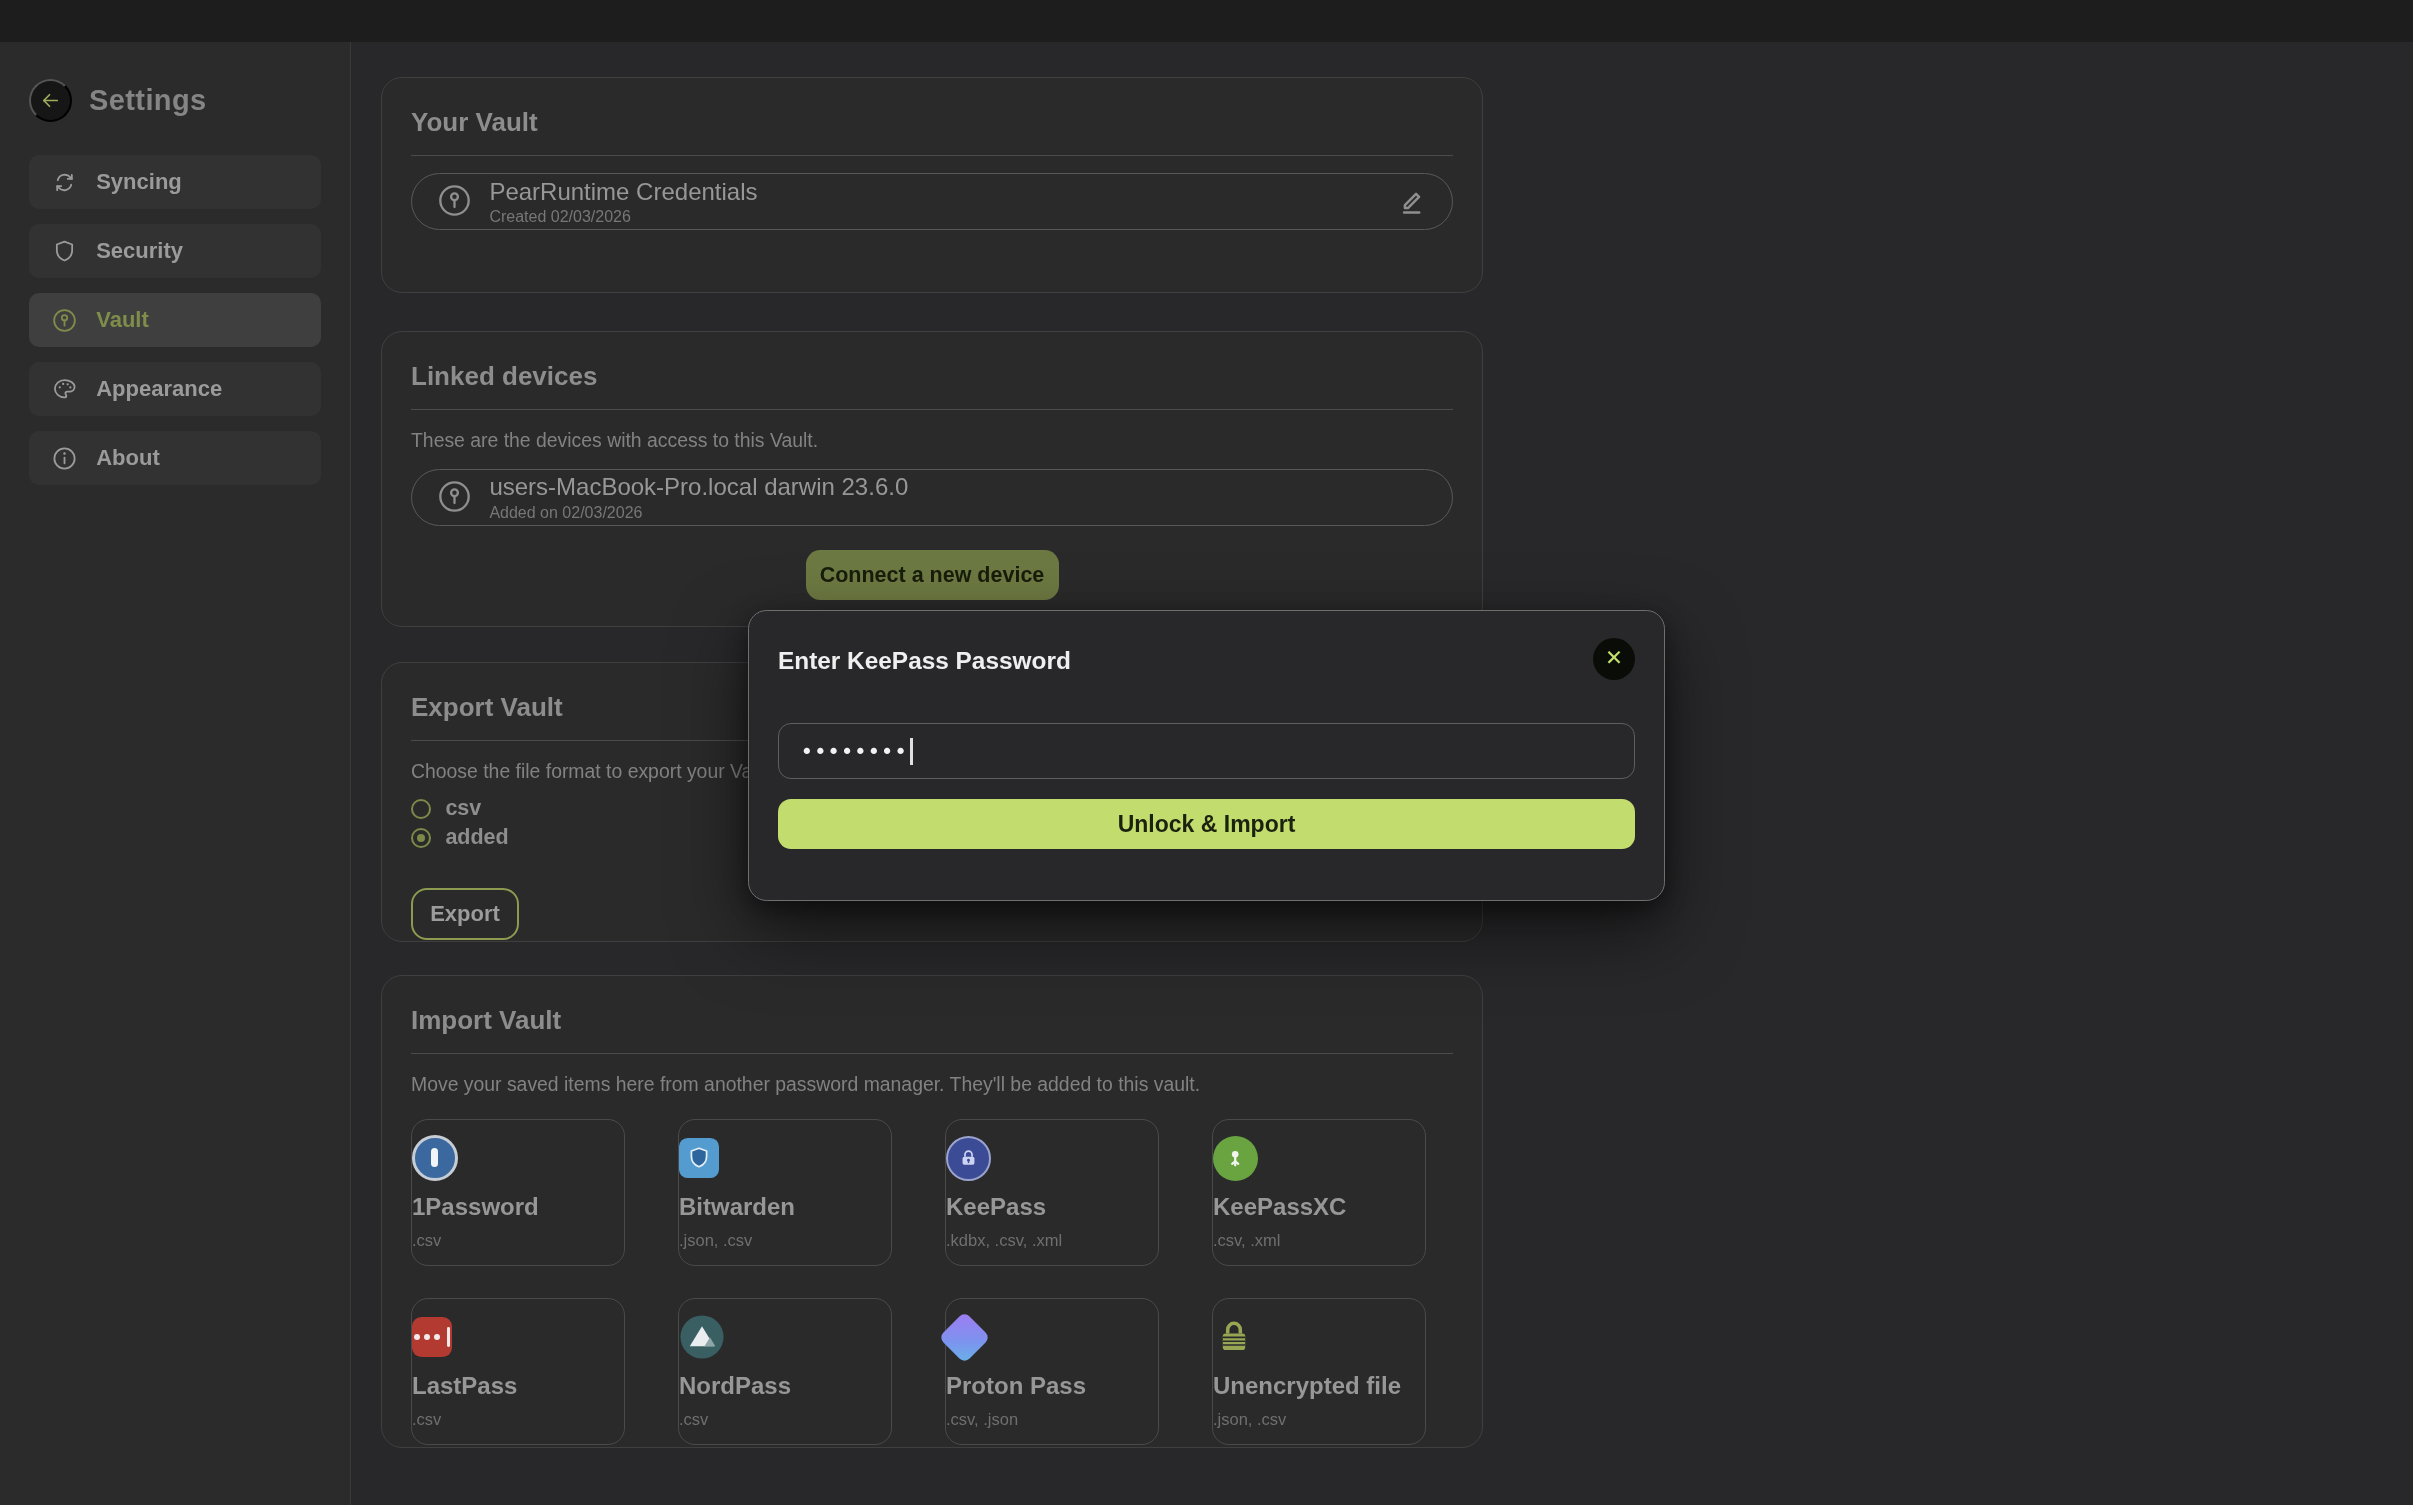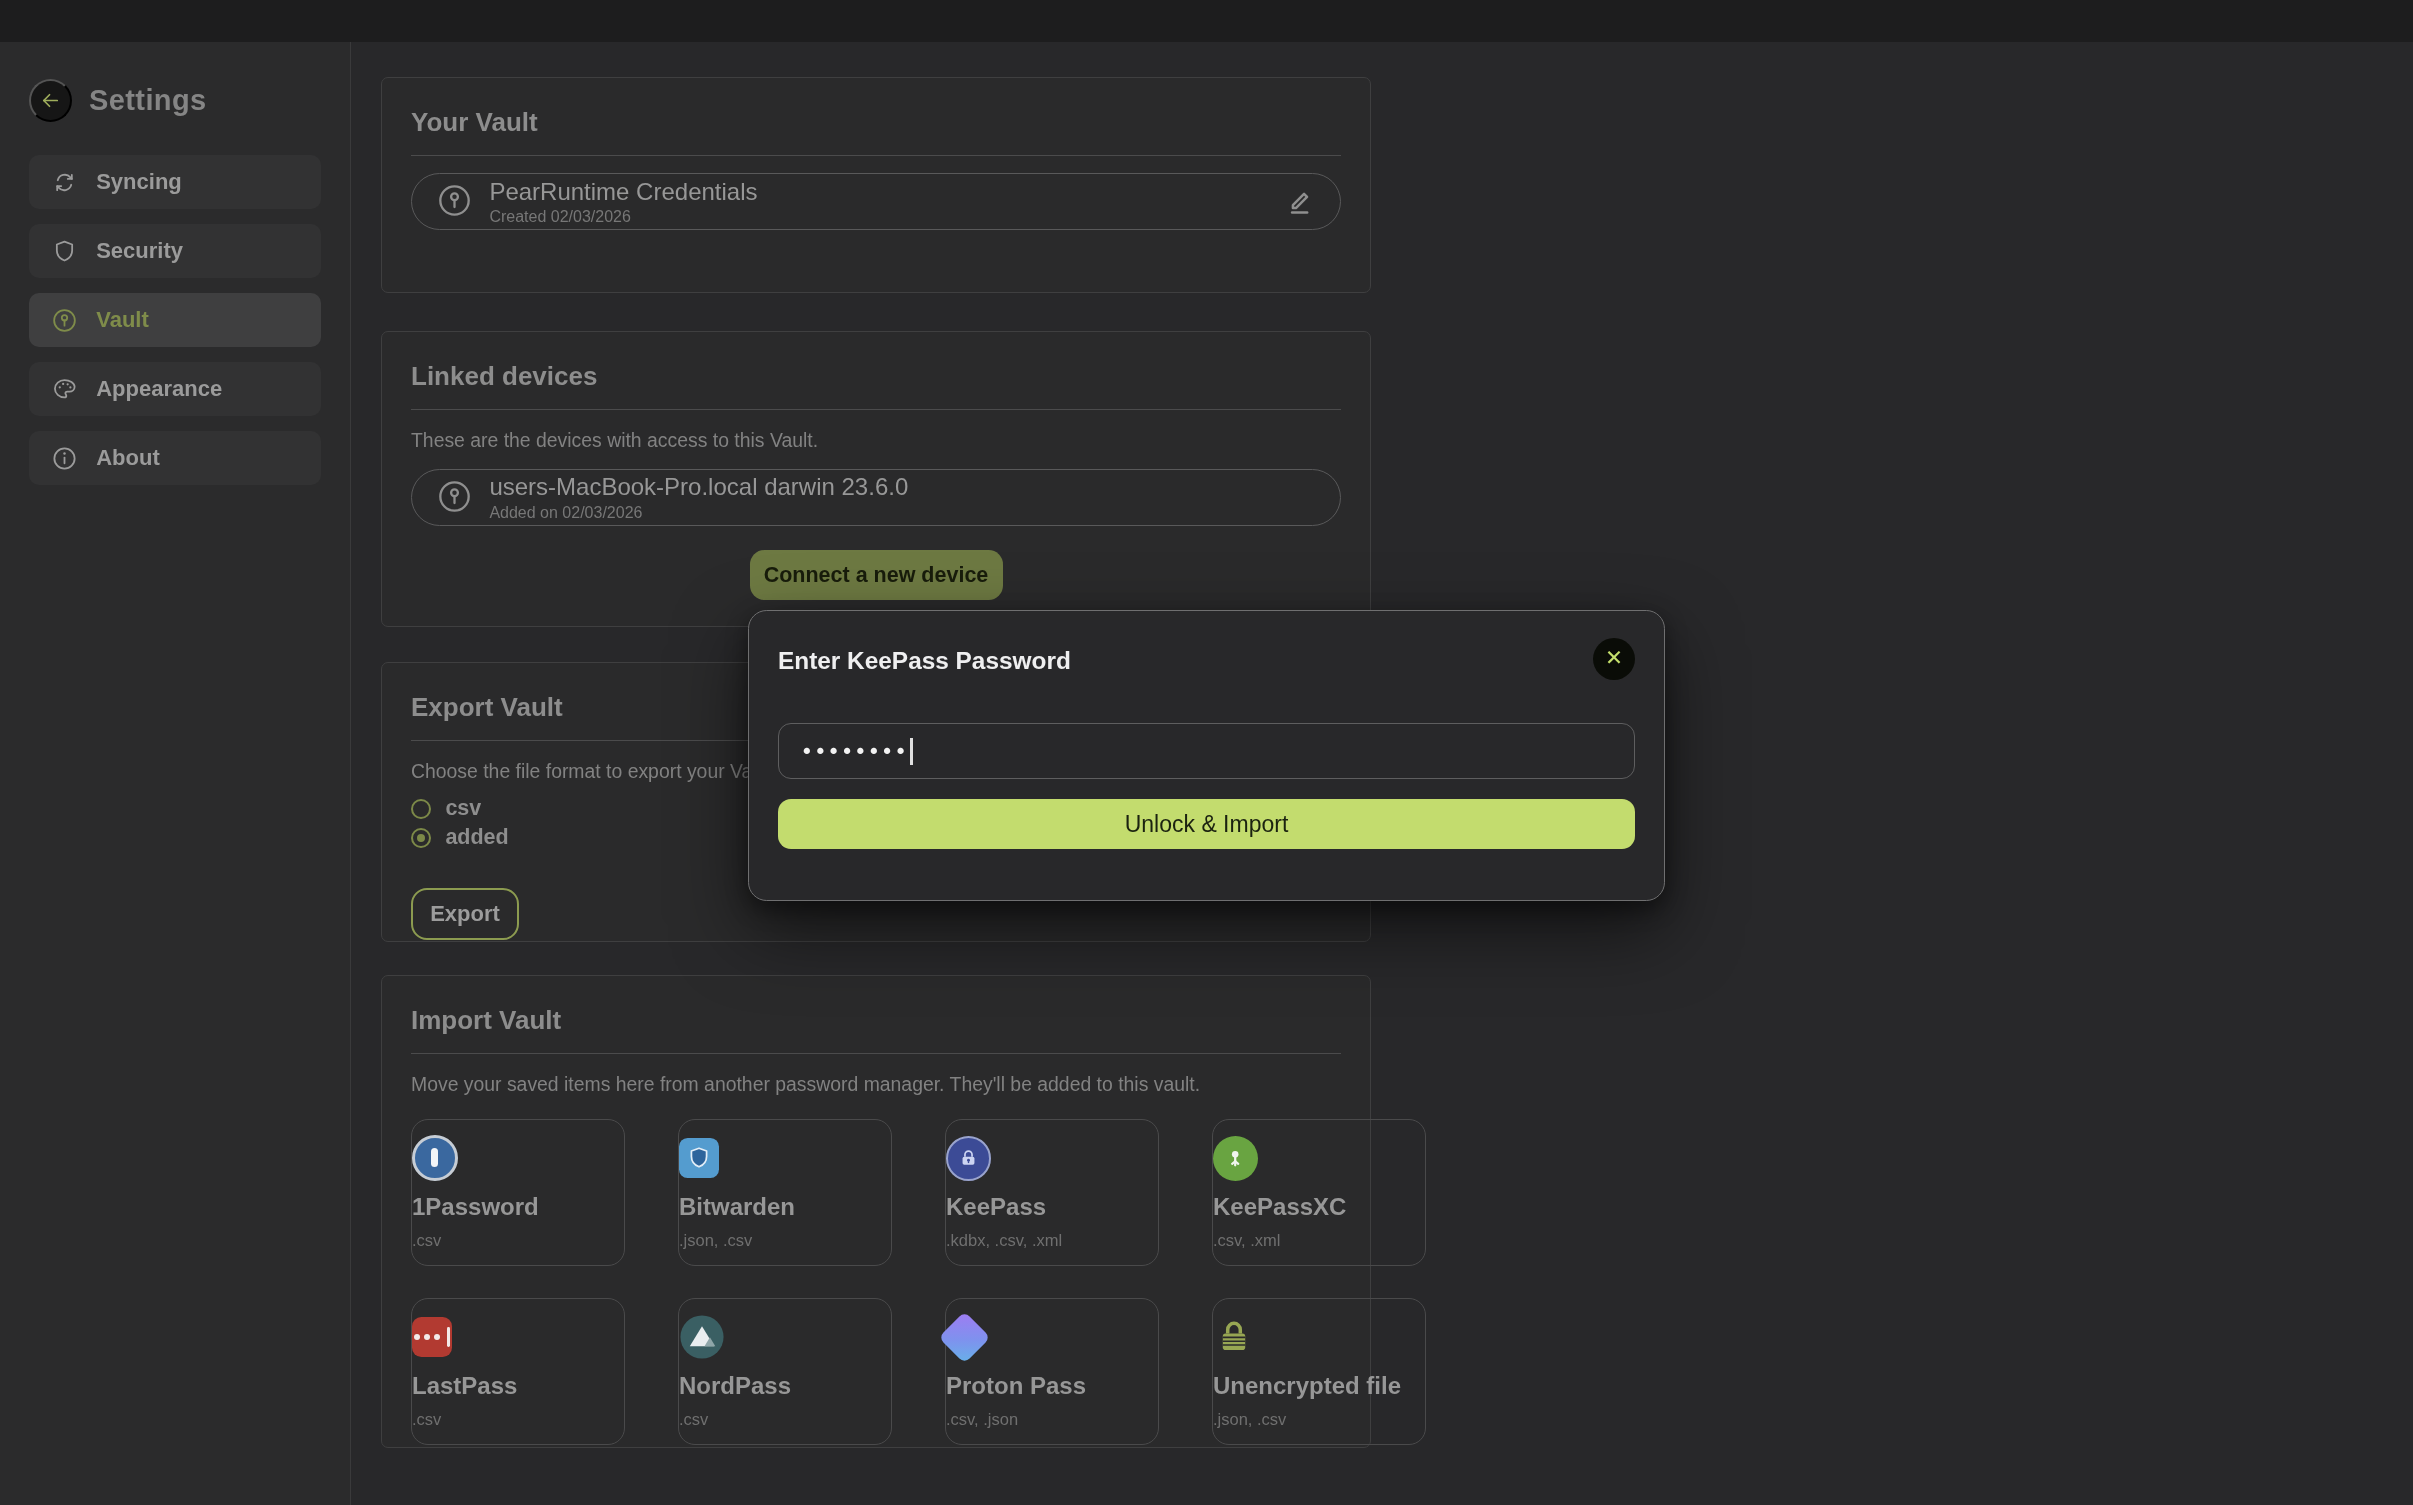--- a/index.html
+++ b/index.html
@@ -33,22 +33,22 @@
     display:flex; align-items:center; padding-left:21.5px; gap:18.7px;
     color:#9b9b9b; cursor:default;
   }
   .nav-item .nav-icon { width:27px; height:27px; display:flex; align-items:center; }
   .nav-item svg { width:27px; height:27px; stroke:currentColor; fill:none; stroke-width:1.6; stroke-linecap:round; stroke-linejoin:round; }
   .nav-label { font-size:22px; font-weight:bold; }
   .nav-item.selected { background:#3f3f40; color:#7f8c4a; }
 
   
   .card {
-    position:absolute; left:381px; width:990px;
-    background:#2a2a2b; border:1.4px solid #3f3f40; border-radius:7px;
+    position:absolute; left:381px; width:1102px;
+    background:#2a2a2b; border:1.4px solid #3f3f40; border-radius:21px;
     padding:26px 29px;
   }
   #card-your-vault   { top:77px;  height:216px; }
   #card-linked       { top:331px;  height:296px; }
   #card-export       { top:662px;  height:280px; }
   #card-import       { top:975px; height:473px; }
 
   .section-title { font-size:26px; font-weight:bold; color:#8d8d8d; margin-top:2.9px; }
   .divider { height:1.4px; background:#4b4b4c; margin-top:17px; }
   .section-desc { font-size:19.4px; color:#828282; margin-top:18.7px; }
@@ -126,21 +126,21 @@
     color:#c5e06d; font-size:21.5px; line-height:1; font-family:inherit;
   }
   .pw-field {
     margin-top:43px; height:56px; border:1.4px solid #5e5e5f; border-radius:13px;
     display:flex; align-items:center; padding:0 21.5px; background:transparent;
   }
   .pw-dots { font-size:21.5px; color:#f2f2f2; letter-spacing:0.7px; font-family:"DejaVu Sans",sans-serif; }
   .caret { width:2.2px; height:27px; background:#e0e0e0; margin-left:2.9px; }
   .submit-btn {
     margin-top:20px; width:100%; height:50px; border:none; border-radius:13px;
-    background:#c3dc6e; color:#1b2210; font-family:inherit; font-size:23px; font-weight:normal;
+    background:#c3dc6e; color:#1b2210; font-family:inherit; font-size:23px; font-weight:bold;
   }
 </style>
 </head>
 <body>
 
 <div class="topbar"></div>
 
 <aside class="sidebar">
   <div class="sidebar-head">
     <button class="back-btn">

